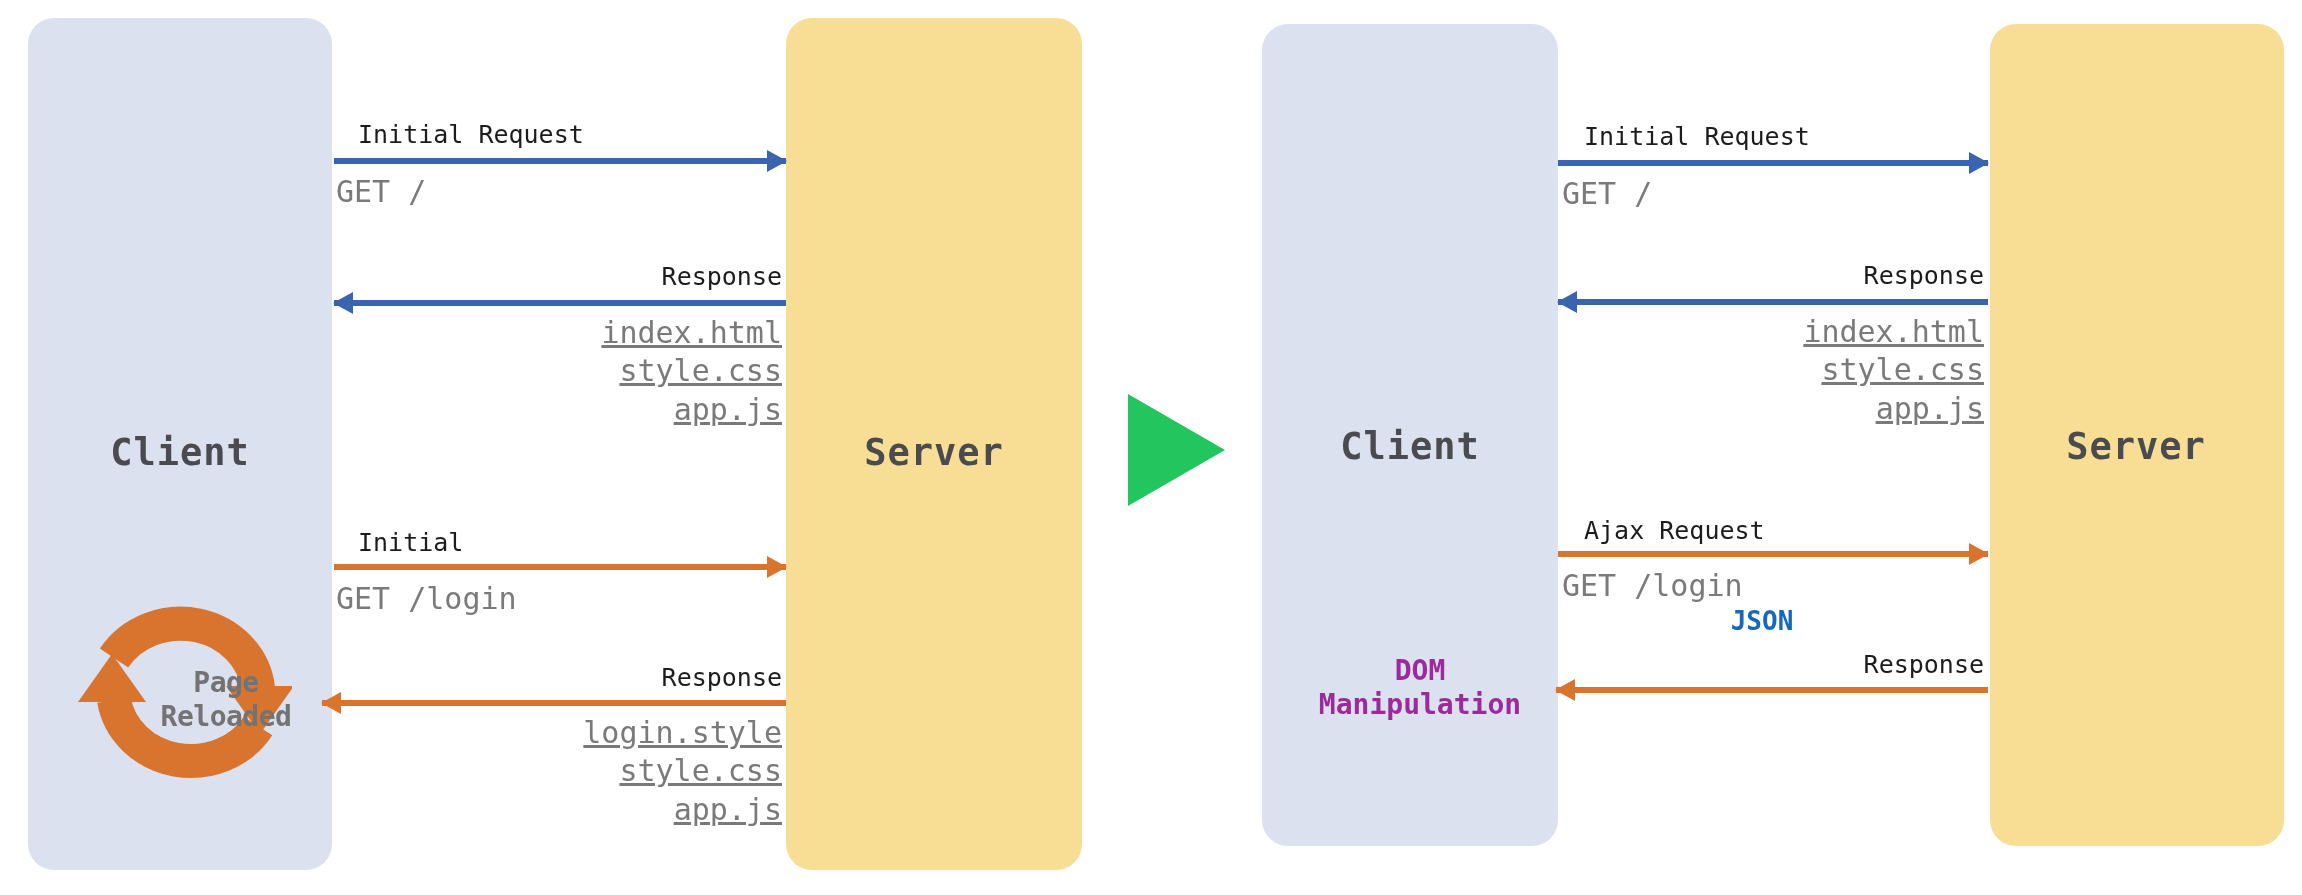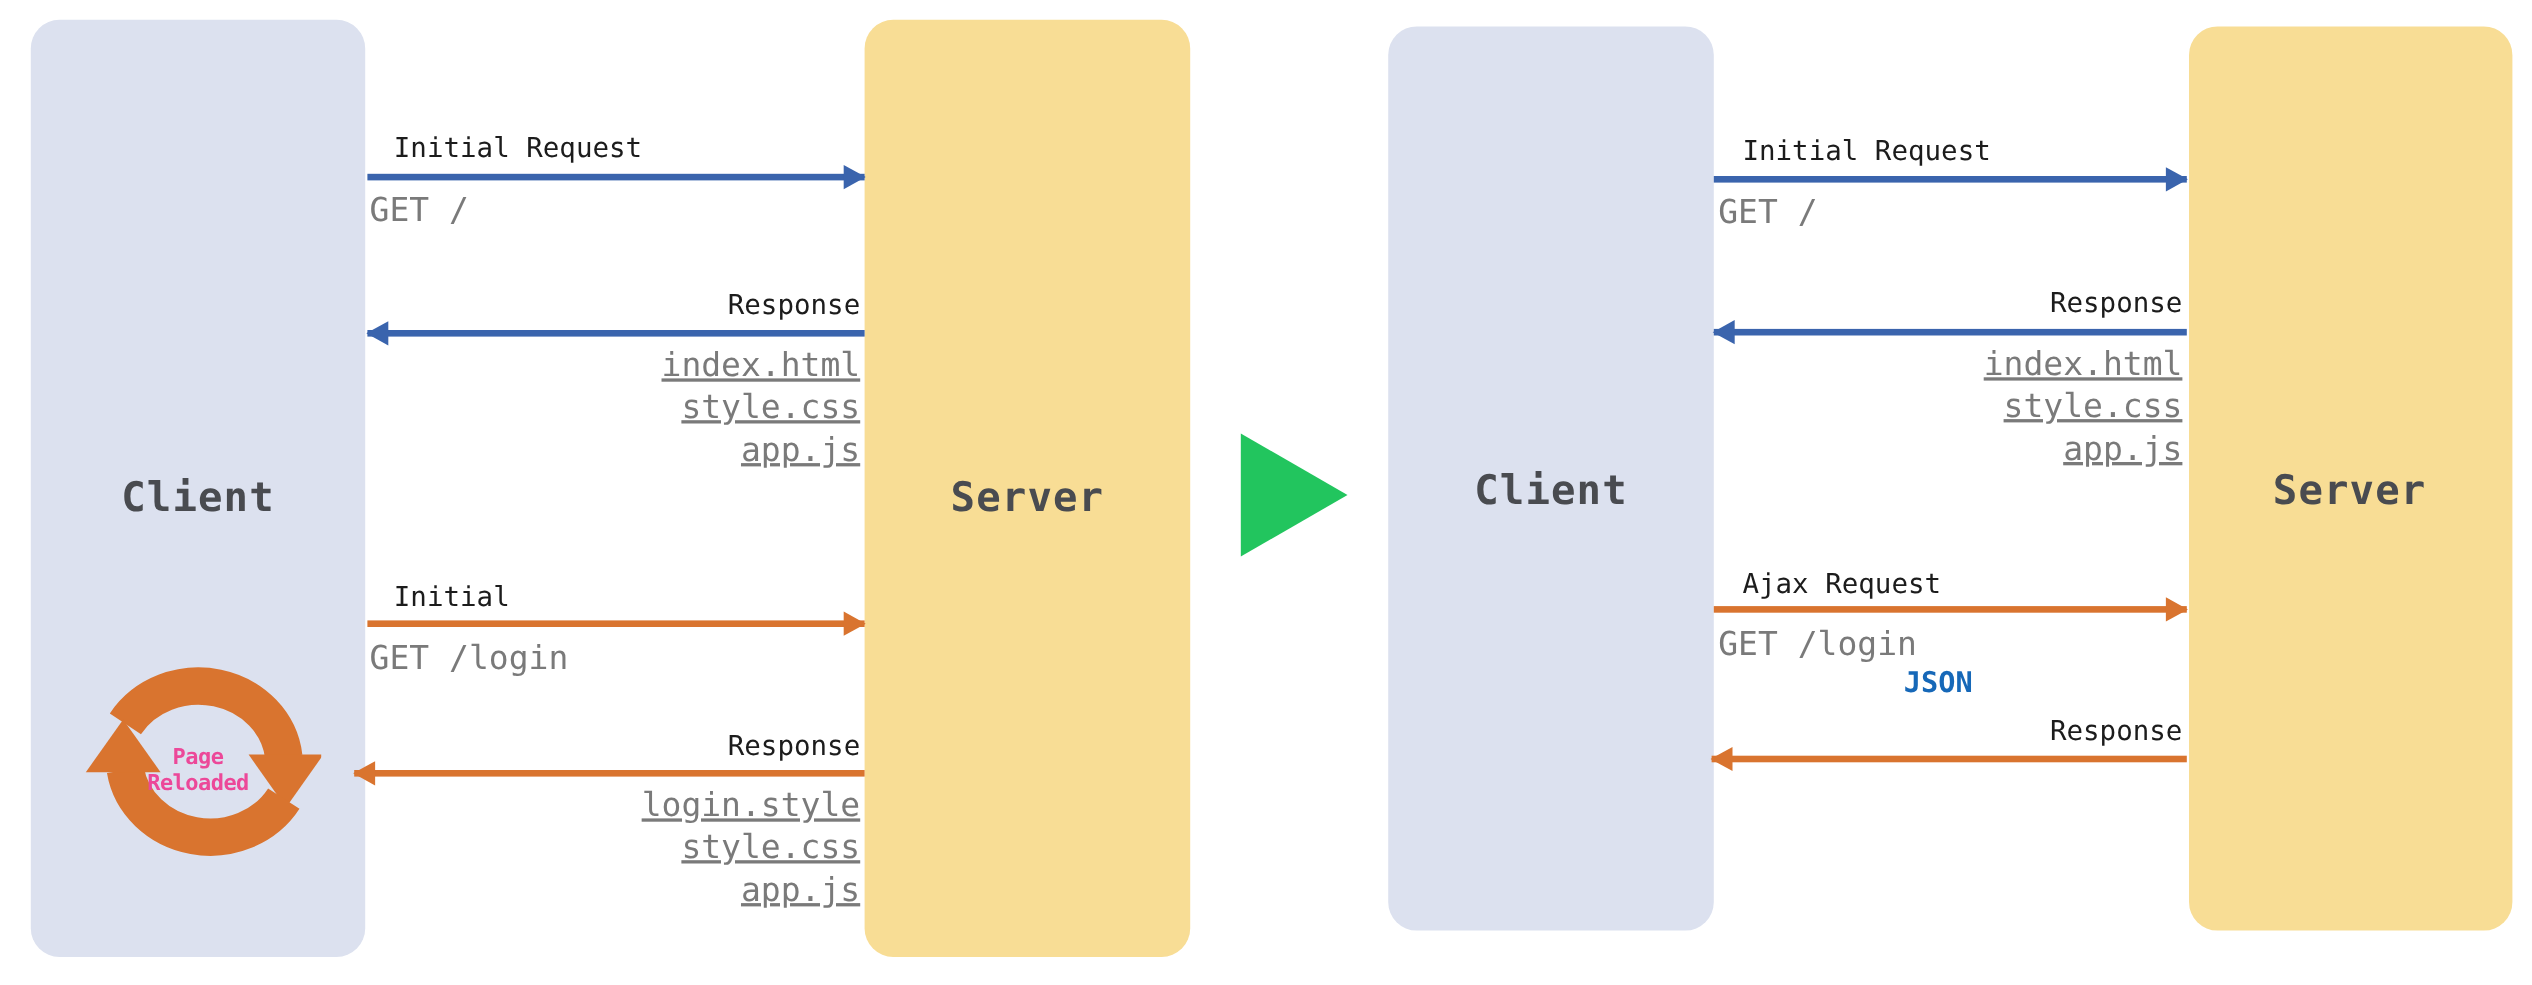--- a/index.html
+++ b/index.html
@@ -102,23 +102,24 @@
     font-family: "DejaVu Sans Mono", monospace;
     font-weight: bold;
     white-space: pre;
     text-align: center;
     transform: translate(-50%, -50%);
     line-height: 1.22;
   }
   .annotation.json { font-size: 26px; color: #1668b8; }
   .annotation.dom  { font-size: 28px; color: #9c2a9c; }
   .annotation.reload {
-    font-size: 20px;
-    color: #ec4899;
+    font-size: 28px;
+    color: #737373;
     letter-spacing: -0.5px;
+    margin-left: 46px;
   }
 
   
   .reload-icon {
     position: absolute;
   }
 
   
   .play-triangle {
     position: absolute;
@@ -223,14 +224,16 @@
   <div class="msg-detail align-left" style="left:1562px; top:567px;">GET /login</div>
 
   <div class="annotation json" style="left:1762px; top:622px;">JSON</div>
 
   <div class="msg-title align-right" style="left:1984px; top:650px;">Response</div>
   <div class="arrow orange to-left" style="left:1556px; top:687px; width:432px;">
     <div class="shaft"></div>
     <div class="head"></div>
   </div>
 
+  <div class="annotation dom" style="left:1420px; top:688px;">DOM
+Manipulation</div>
 
 </div>
 
 </body></html>

